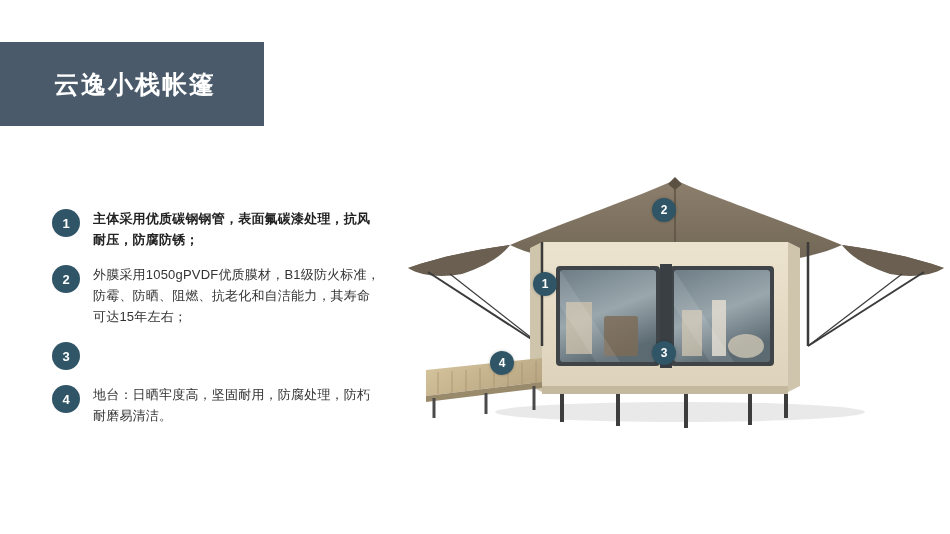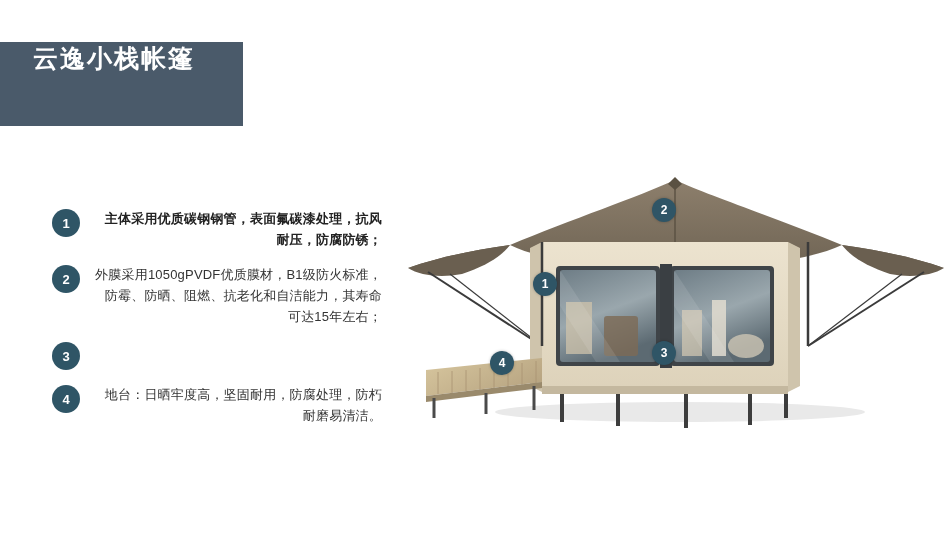--- a/index.html
+++ b/index.html
@@ -23,20 +23,22 @@
 
   
   .title-banner {
     position: absolute;
     left: 0;
     top: 42px;
     width: 243px;
     height: 84px;
     background: #4a5a6a;
     display: flex;
+    align-items: center;
+    padding-left: 21px;
   }
   .title-banner .title-text {
     color: #ffffff;
     font-size: 25px;
     font-weight: bold;
     letter-spacing: 2px;
     margin-left: 33px;
     white-space: nowrap;
   }
 
@@ -65,21 +67,20 @@
     align-items: center;
     justify-content: center;
     margin-right: 13px;
     margin-top: 1px;
   }
   .feature-text {
     font-size: 13px;
     line-height: 1.62;
     color: #333333;
     letter-spacing: 0.2px;
-    text-align: right;
   }
   .feature-text.bold {
     font-weight: bold;
     color: #222222;
   }
 
   
   .photo {
     position: absolute;
     left: 390px;

